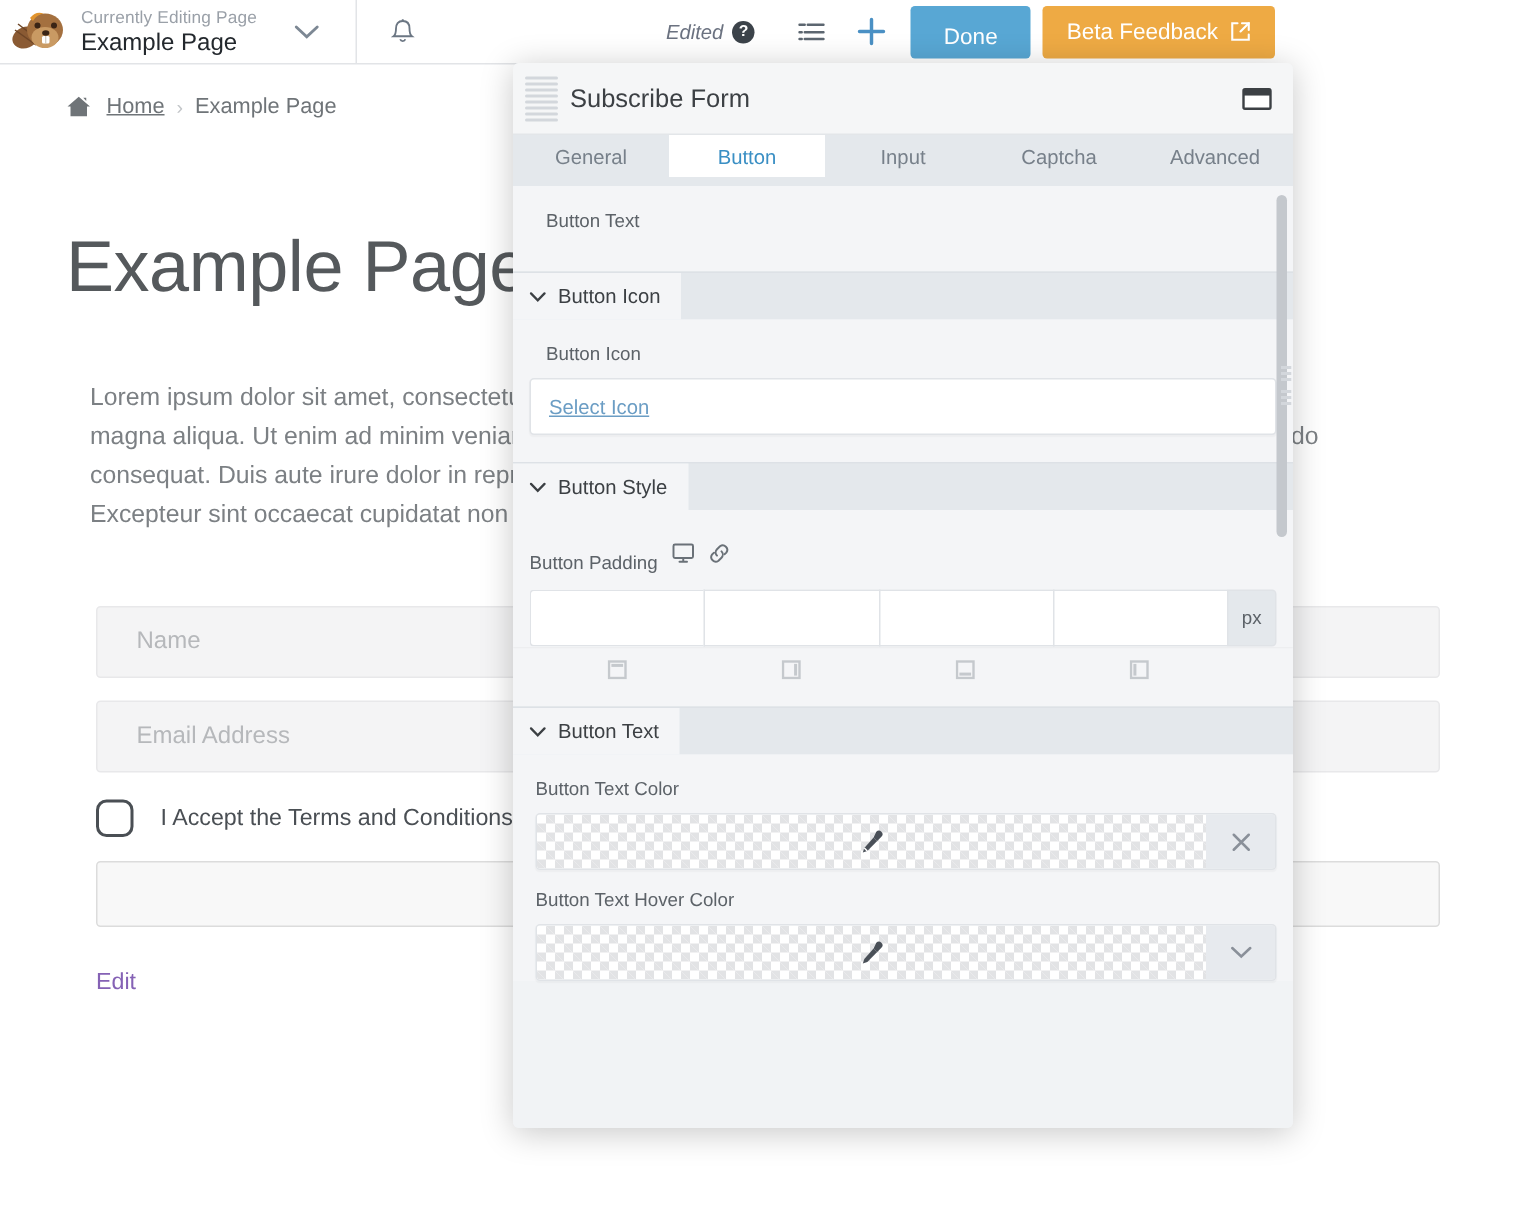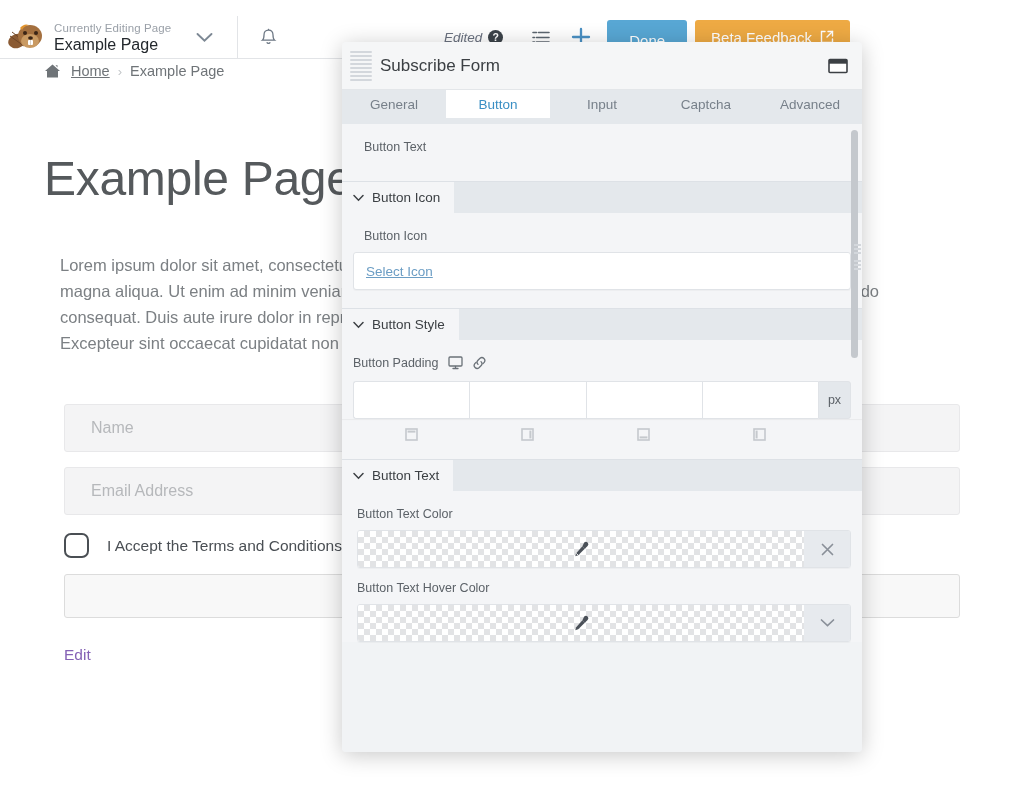--- a/index.html
+++ b/index.html
@@ -8,21 +8,21 @@
     font-family: "Liberation Sans", sans-serif;
     background: #ffffff;
     overflow: hidden;
   }
   #root { position: relative; width: 1024px; height: 812px; }
 
   
   .topbar {
     position: absolute; top: 0; left: 0; width: 858px; height: 43px;
     background: #fff; border-bottom: 1px solid #e2e4e7;
-    display: flex; align-items: stretch; z-index: 5; margin-top: 16px;
+    display: flex; align-items: stretch; z-index: 5;
   }
   .tb-logo {
     width: 50px; display: flex; align-items: center; justify-content: center;
     flex: 0 0 50px;
   }
   .tb-titlewrap {
     display: flex; flex-direction: column; justify-content: center;
     padding-left: 4px; flex: 0 0 auto;
   }
   .tb-eyebrow { font-size: 11.5px; color: #9aa0a8; line-height: 14px; letter-spacing: .1px; }
@@ -144,21 +144,21 @@
   .sec-header {
     height: 32px; background: #e4e8ec; display: flex; align-items: stretch;
     border-top: 1px solid #dde1e6;
   }
   .sec-header-tab {
     background: #f4f5f7; display: flex; align-items: center; gap: 8px;
     padding: 0 14px 0 11px; font-size: 13.5px; color: #3c4044; cursor: pointer;
   }
 
   .pad-row { display: flex; align-items: center; gap: 9px; padding: 0 0 11px 11px; }
-  .pad-label { font-size: 12.5px; color: #5c6268; }
+  .pad-label { font-size: 12.5px; color: #5c6268; margin-top: 12px; }
   .pad-inputs { display: flex; padding: 0 11px; box-shadow: 0 1px 1px rgba(0,0,0,.04); }
   .pad-cell {
     flex: 1 1 0; height: 38px; background: #fff; border: 1px solid #e0e3e7;
     border-right: none;
   }
   .pad-cell:first-child { border-radius: 3px 0 0 3px; }
   .pad-unit {
     width: 33px; height: 38px; background: #e4e8ec; border: 1px solid #e0e3e7;
     border-radius: 0 3px 3px 0; display: flex; align-items: center; justify-content: center;
     font-size: 12.5px; color: #5c6268; flex: 0 0 33px;

